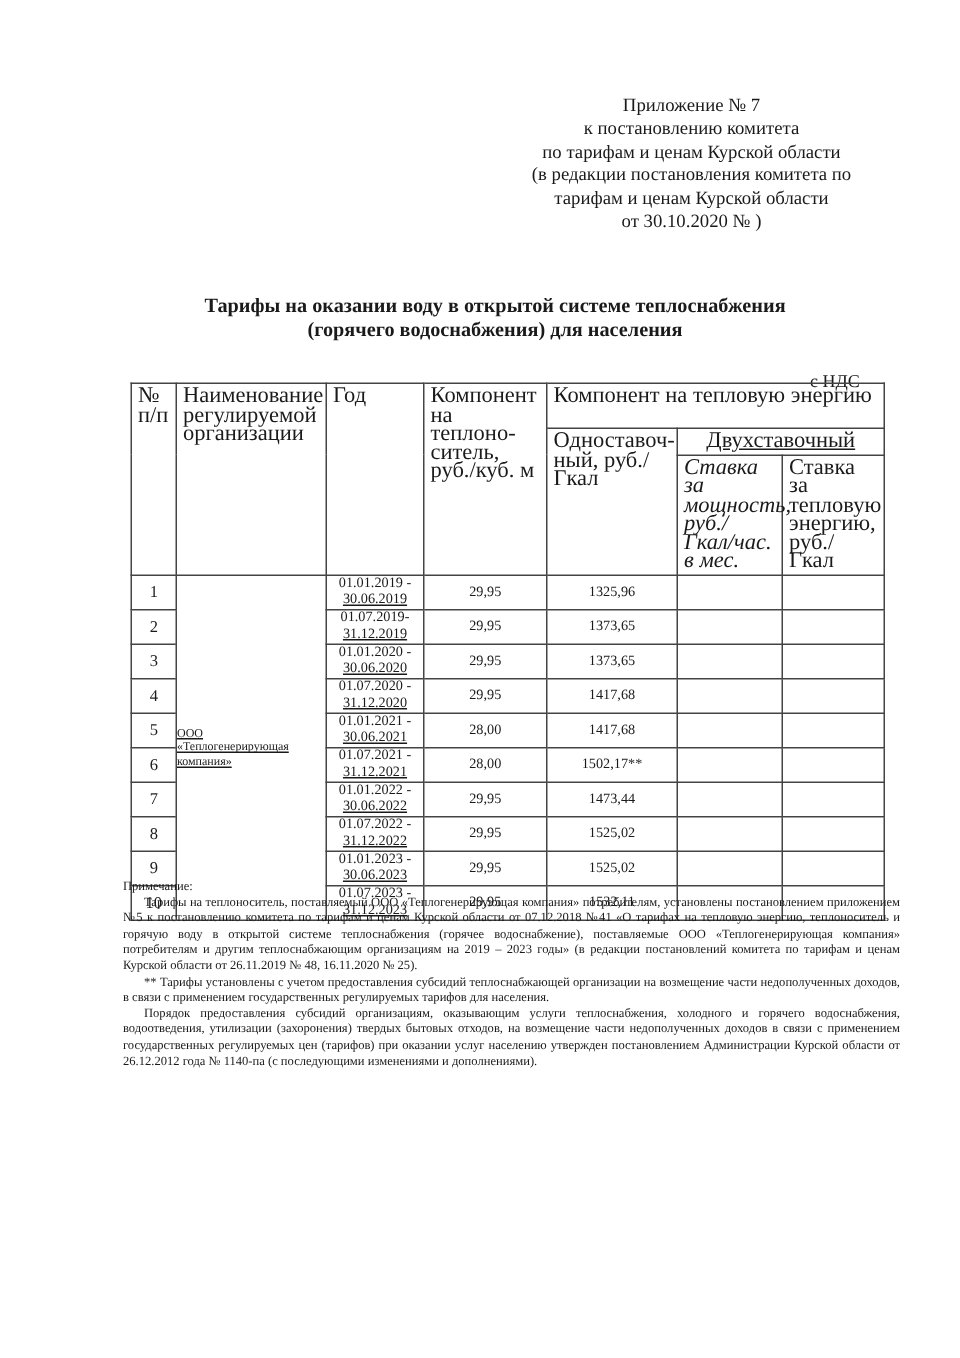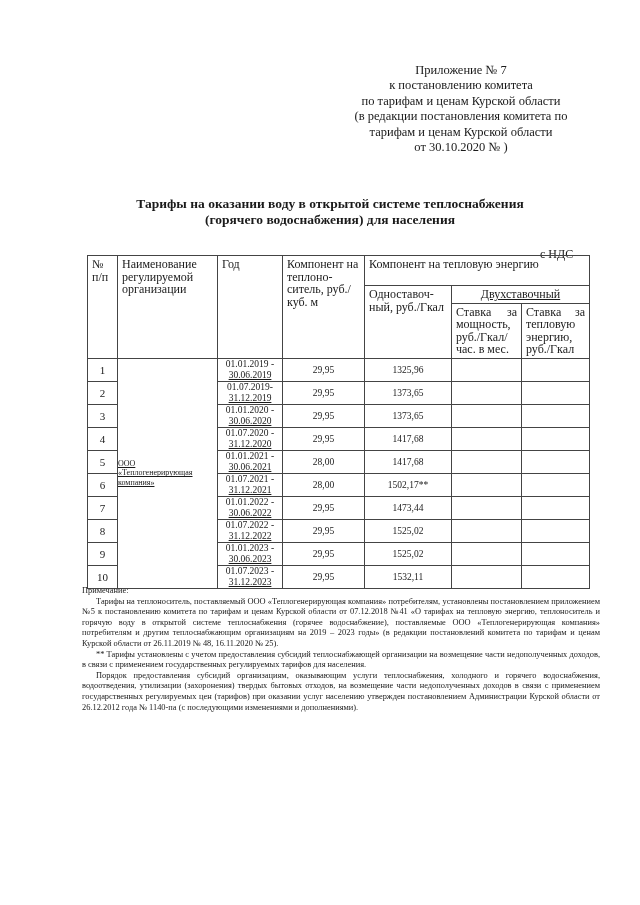--- a/index.html
+++ b/index.html
@@ -13,21 +13,21 @@
 
   .title { position:absolute; left:120px; top:196px; width:420px; text-align:center;
            font-weight:bold; font-size:13.5px; line-height:16px; }
 
   .vat { position:absolute; left:540px; top:247px; font-size:12px;text-align:right; }
 
   table.tariffs { position:absolute; left:87px; top:255px; width:502px;
                   border-collapse:collapse; table-layout:fixed;
                   font-size:10.5px; line-height:12px; }
   table.tariffs td { border:1px solid #444; padding:0; vertical-align:top; }
-  .h { padding:2px 4px !important; font-size:12px; line-height:12.5px; }
+  .h { padding:2px 4px !important; font-size:15px; line-height:12.5px; }
   .hc { text-align:center; }
   .just { text-align:justify; text-align-last:justify; }
   .num { text-align:center; vertical-align:middle !important; font-size:11px; }
   .date { text-align:center; font-size:9.5px; line-height:11px; }
   .date span { display:block; }
   .date .line2 { text-decoration:underline; }
   .val { text-align:center; vertical-align:middle !important; font-size:9.5px; }
   .org { text-align:left; vertical-align:middle !important; font-size:8px; line-height:9.5px;text-decoration:underline; }
   tr.data td { height:22px; }
 
@@ -73,21 +73,21 @@
       <td class="h" rowspan="3">Наименование регулируемой организации</td>
       <td class="h" rowspan="3">Год</td>
       <td class="h" rowspan="3">Компонент на теплоно-ситель, руб./куб. м</td>
       <td class="h" colspan="3">Компонент на тепловую энергию</td>
     </tr>
     <tr style="height:14px">
       <td class="h" rowspan="2">Одноставоч-ный, руб./Гкал</td>
       <td class="h hc" colspan="2" style="text-decoration:underline;">Двухставочный</td>
     </tr>
     <tr style="height:52px">
-      <td class="h just" style="text-align-last:left;">Ставка за мощность, руб./Гкал/час. в мес.</td>
+      <td class="h just" style="text-align-last:left;font-style:italic;">Ставка за мощность, руб./Гкал/час. в мес.</td>
       <td class="h just" style="text-align-last:left;">Ставка за тепловую энергию, руб./Гкал</td>
     </tr>
 
     <tr class="data">
       <td class="num">1</td>
       <td class="org" rowspan="10">
         <div>ООО</div>
         <div>«Теплогенерирующая компания»</div>
       </td>
       <td class="date">

